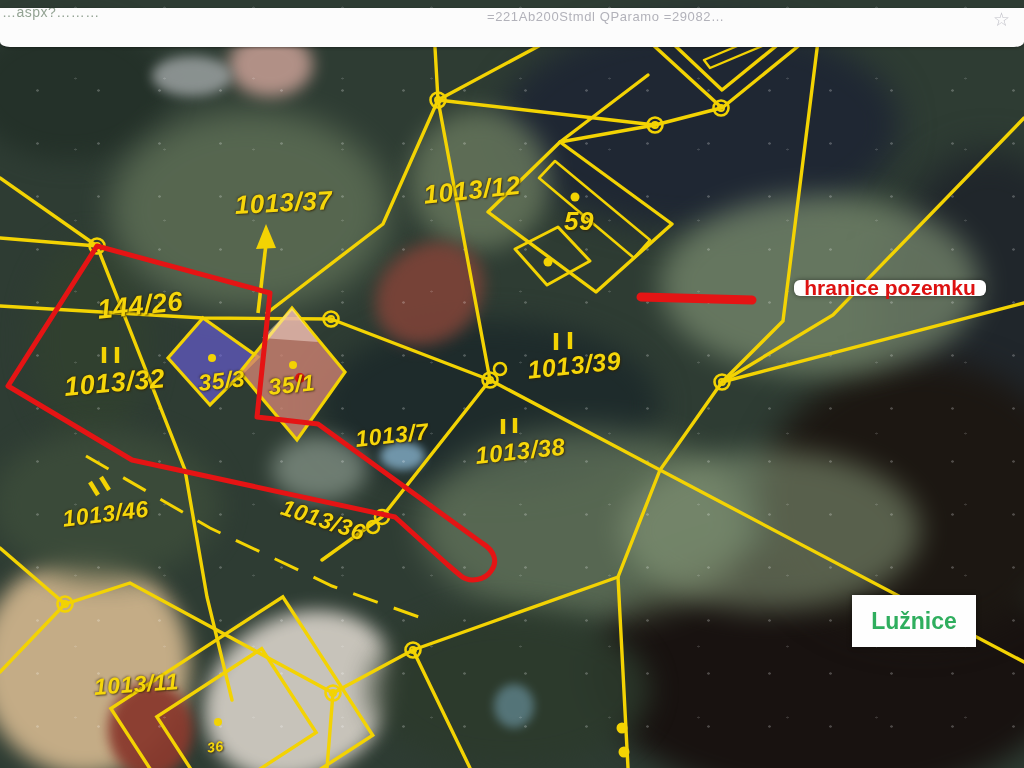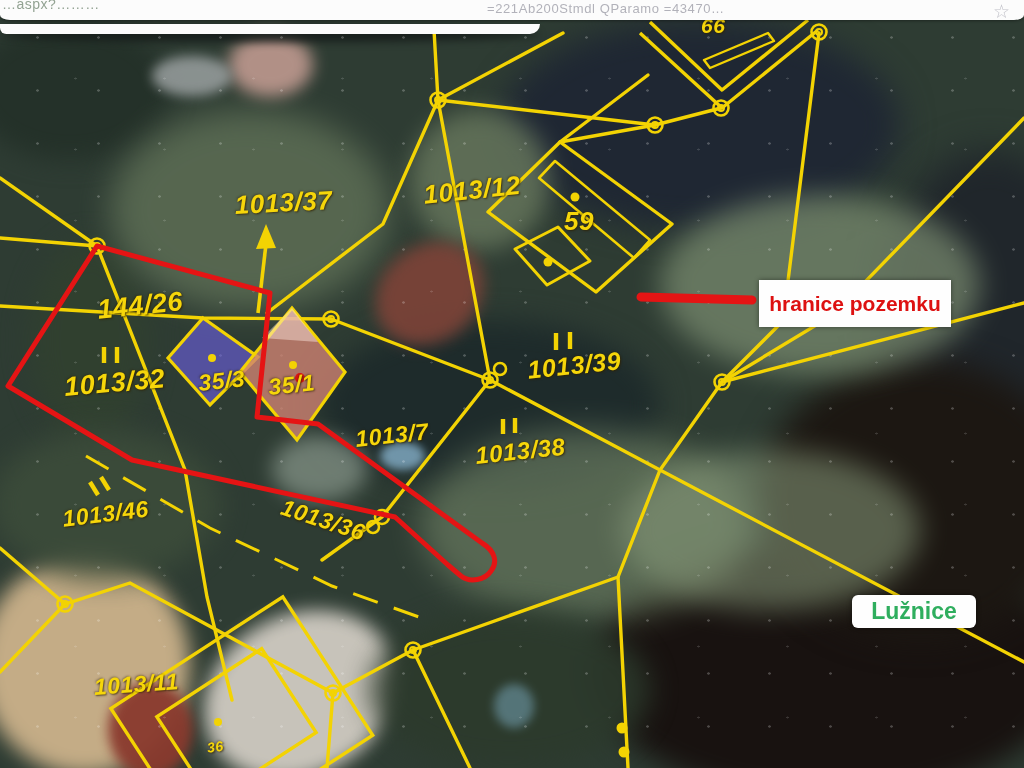--- a/index.html
+++ b/index.html
@@ -18,21 +18,21 @@
   .labels{position:absolute;inset:0;z-index:20;pointer-events:none;}
   .plabel{position:absolute;color:#f6d60a;font-weight:bold;font-style:italic;
           white-space:nowrap;transform-origin:left top;letter-spacing:.5px;
           text-shadow:1px 1px 2px rgba(50,35,0,.75),-1px -1px 2px rgba(50,35,0,.35);}
   
   .anno{position:absolute;z-index:25;background:#fefefe;display:flex;align-items:center;
         justify-content:center;box-shadow:0 0 5px rgba(0,0,0,.45);}
   .anno-red{color:#dd1111;font-weight:bold;font-size:21px;}
   .anno-green{color:#2fae5e;font-weight:bold;font-size:23px;}
   
-  .bar{position:absolute;left:0;top:0;width:1024px;height:20px;background:#fcfcfc;
+  .bar{position:absolute;left:0;top:8px;width:1024px;height:39px;background:#fcfcfc;
        z-index:50;border-radius:0 0 10px 10px / 0 0 5px 5px;
        box-shadow:0 1px 3px rgba(0,0,0,.35);overflow:hidden;text-align:right;}
   .bar-curve{position:absolute;left:0;top:24px;width:540px;height:10px;background:#fcfcfc;
        z-index:49;border-radius:0 0 16px 10px;}
   .url-left{position:absolute;left:2px;top:-4px;font-size:14px;color:#93a393;
        letter-spacing:.5px;filter:blur(.4px);}
   .url-right{position:absolute;left:487px;top:1px;font-size:13px;color:#b2b2ba;
        letter-spacing:.6px;filter:blur(.5px);}
   .star{position:absolute;right:14px;top:0px;font-size:19px;color:#c0c0c8;}
 </style>
@@ -204,27 +204,27 @@
     <span class="plabel" style="left:354px;top:426px;font-size:23px;transform:rotate(-6deg);">1013/7</span>
     <span class="plabel" style="left:526px;top:356px;font-size:25px;transform:rotate(-6deg);">1013/39</span>
     <span class="plabel" style="left:474px;top:442px;font-size:24px;transform:rotate(-6deg);">1013/38</span>
     <span class="plabel" style="left:286px;top:494px;font-size:23px;transform:rotate(18deg);">1013/36</span>
     <span class="plabel" style="left:61px;top:506px;font-size:23px;transform:rotate(-7deg);">1013/46</span>
     <span class="plabel" style="left:93px;top:674px;font-size:23px;transform:rotate(-4deg);">1013/11</span>
     <span class="plabel" style="left:701px;top:14px;font-size:21px;">66</span>
     <span class="plabel" style="left:206px;top:740px;font-size:14px;transform:rotate(-8deg);">36</span>
   </div>
 
-  <div class="anno" style="left:759px;top:280px;width:192px;height:47px;">
+  <div class="anno" style="left:794px;top:280px;width:192px;height:16px;border-radius:6px;">
     <span class="anno-red">hranice pozemku</span>
   </div>
-  <div class="anno" style="left:852px;top:595px;width:124px;height:33px;border-radius:6px;">
+  <div class="anno" style="left:852px;top:595px;width:124px;height:52px;">
     <span class="anno-green">Lužnice</span>
   </div>
 
   <div class="bar-curve"></div>
   <div class="bar">
     <span class="url-left">…aspx?………</span>
-    <span class="url-right">=221Ab200Stmdl QParamo =43470…</span>
+    <span class="url-right">=221Ab200Stmdl QParamo =29082…</span>
     <span class="star">☆</span>
   </div>
 
 </div>
 
 </body></html>

